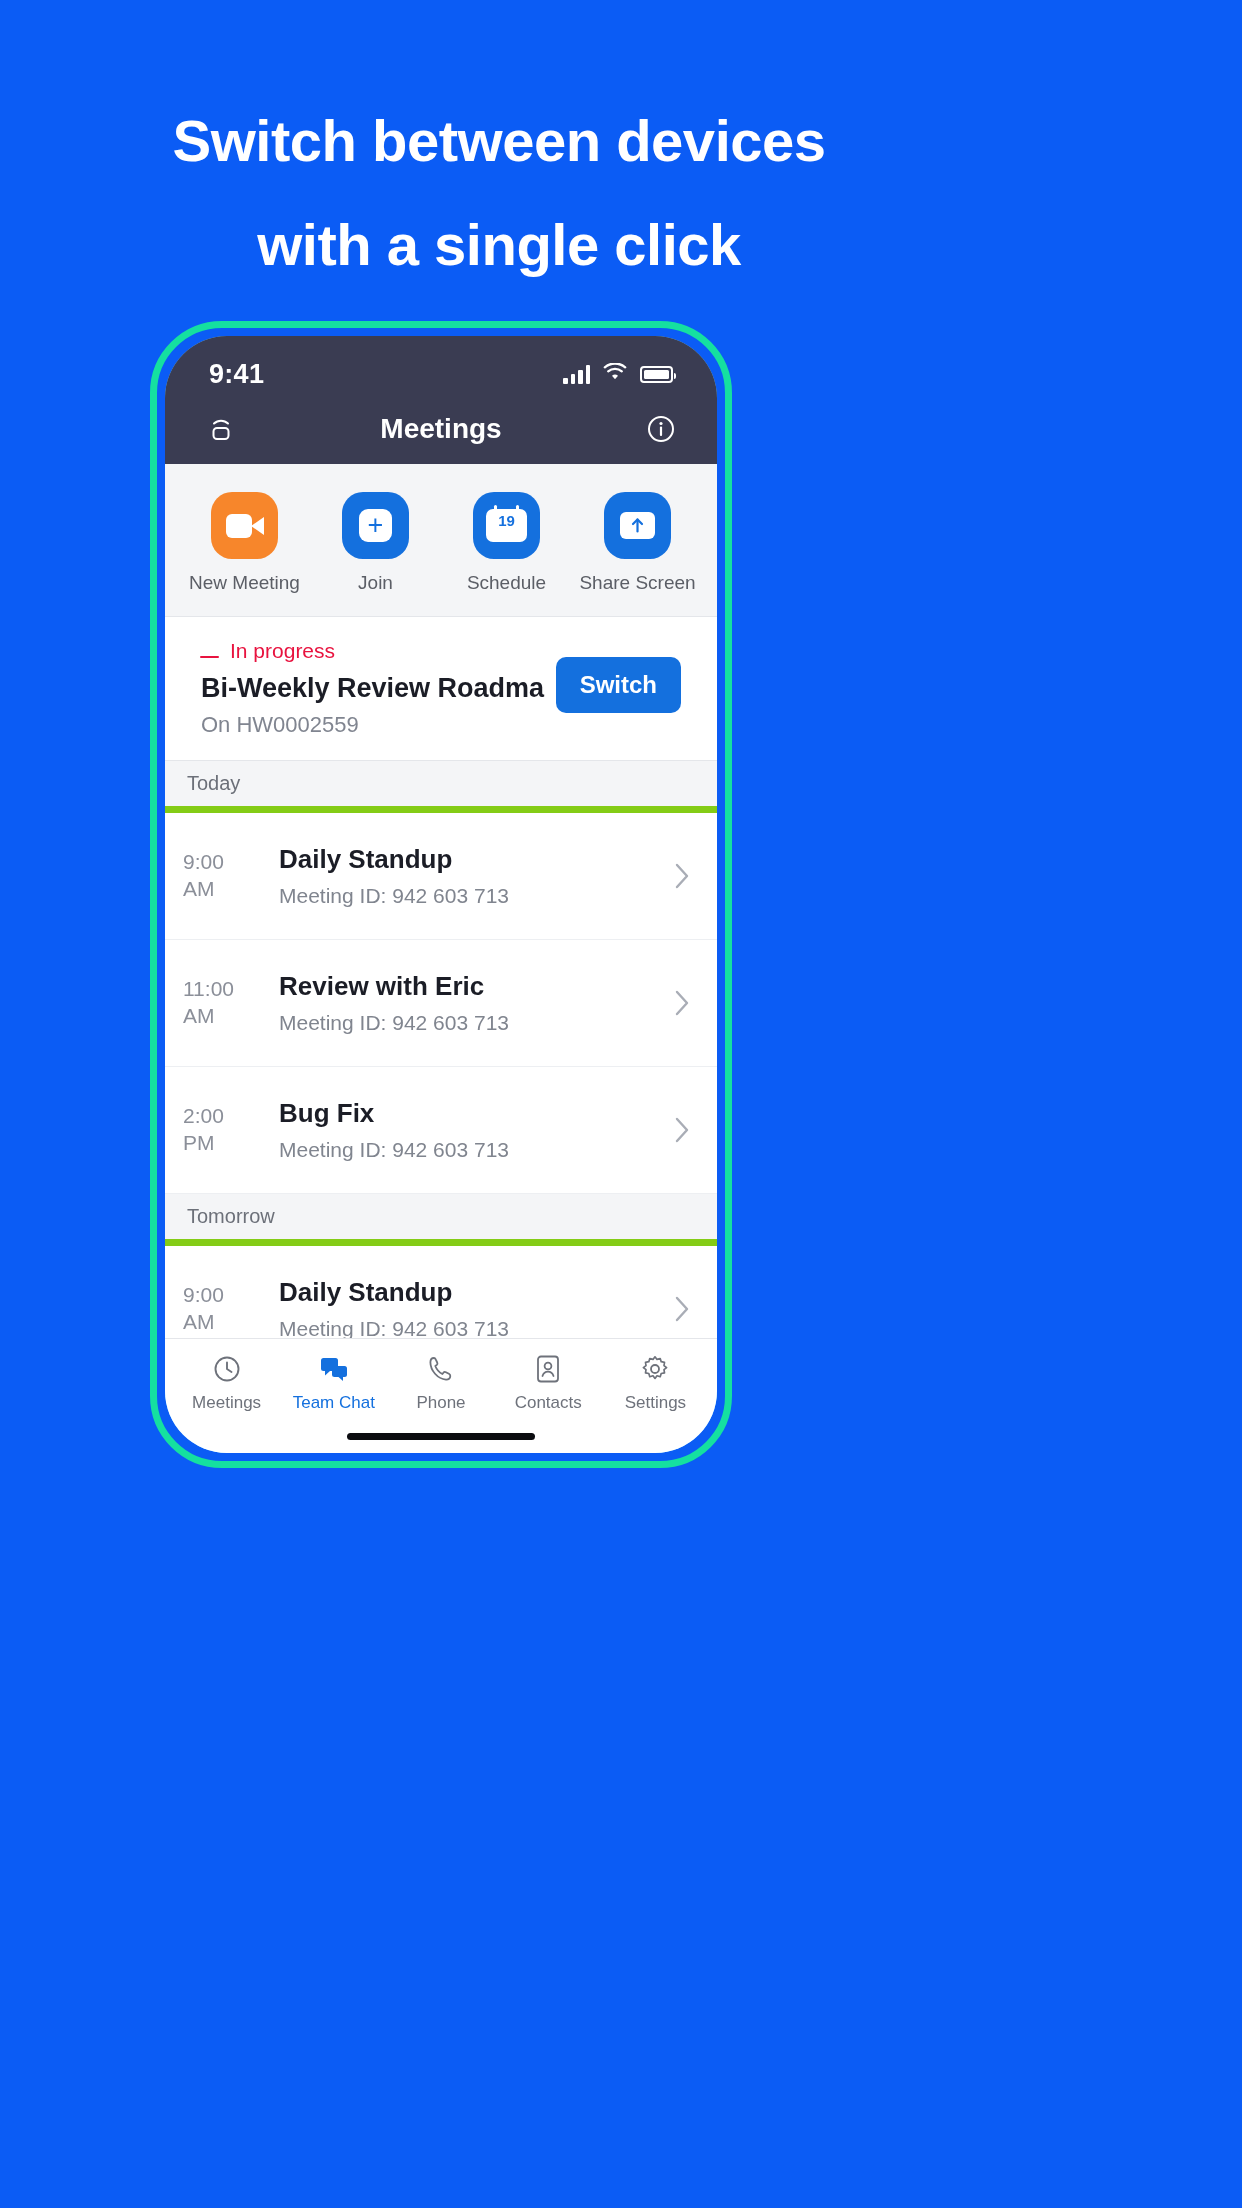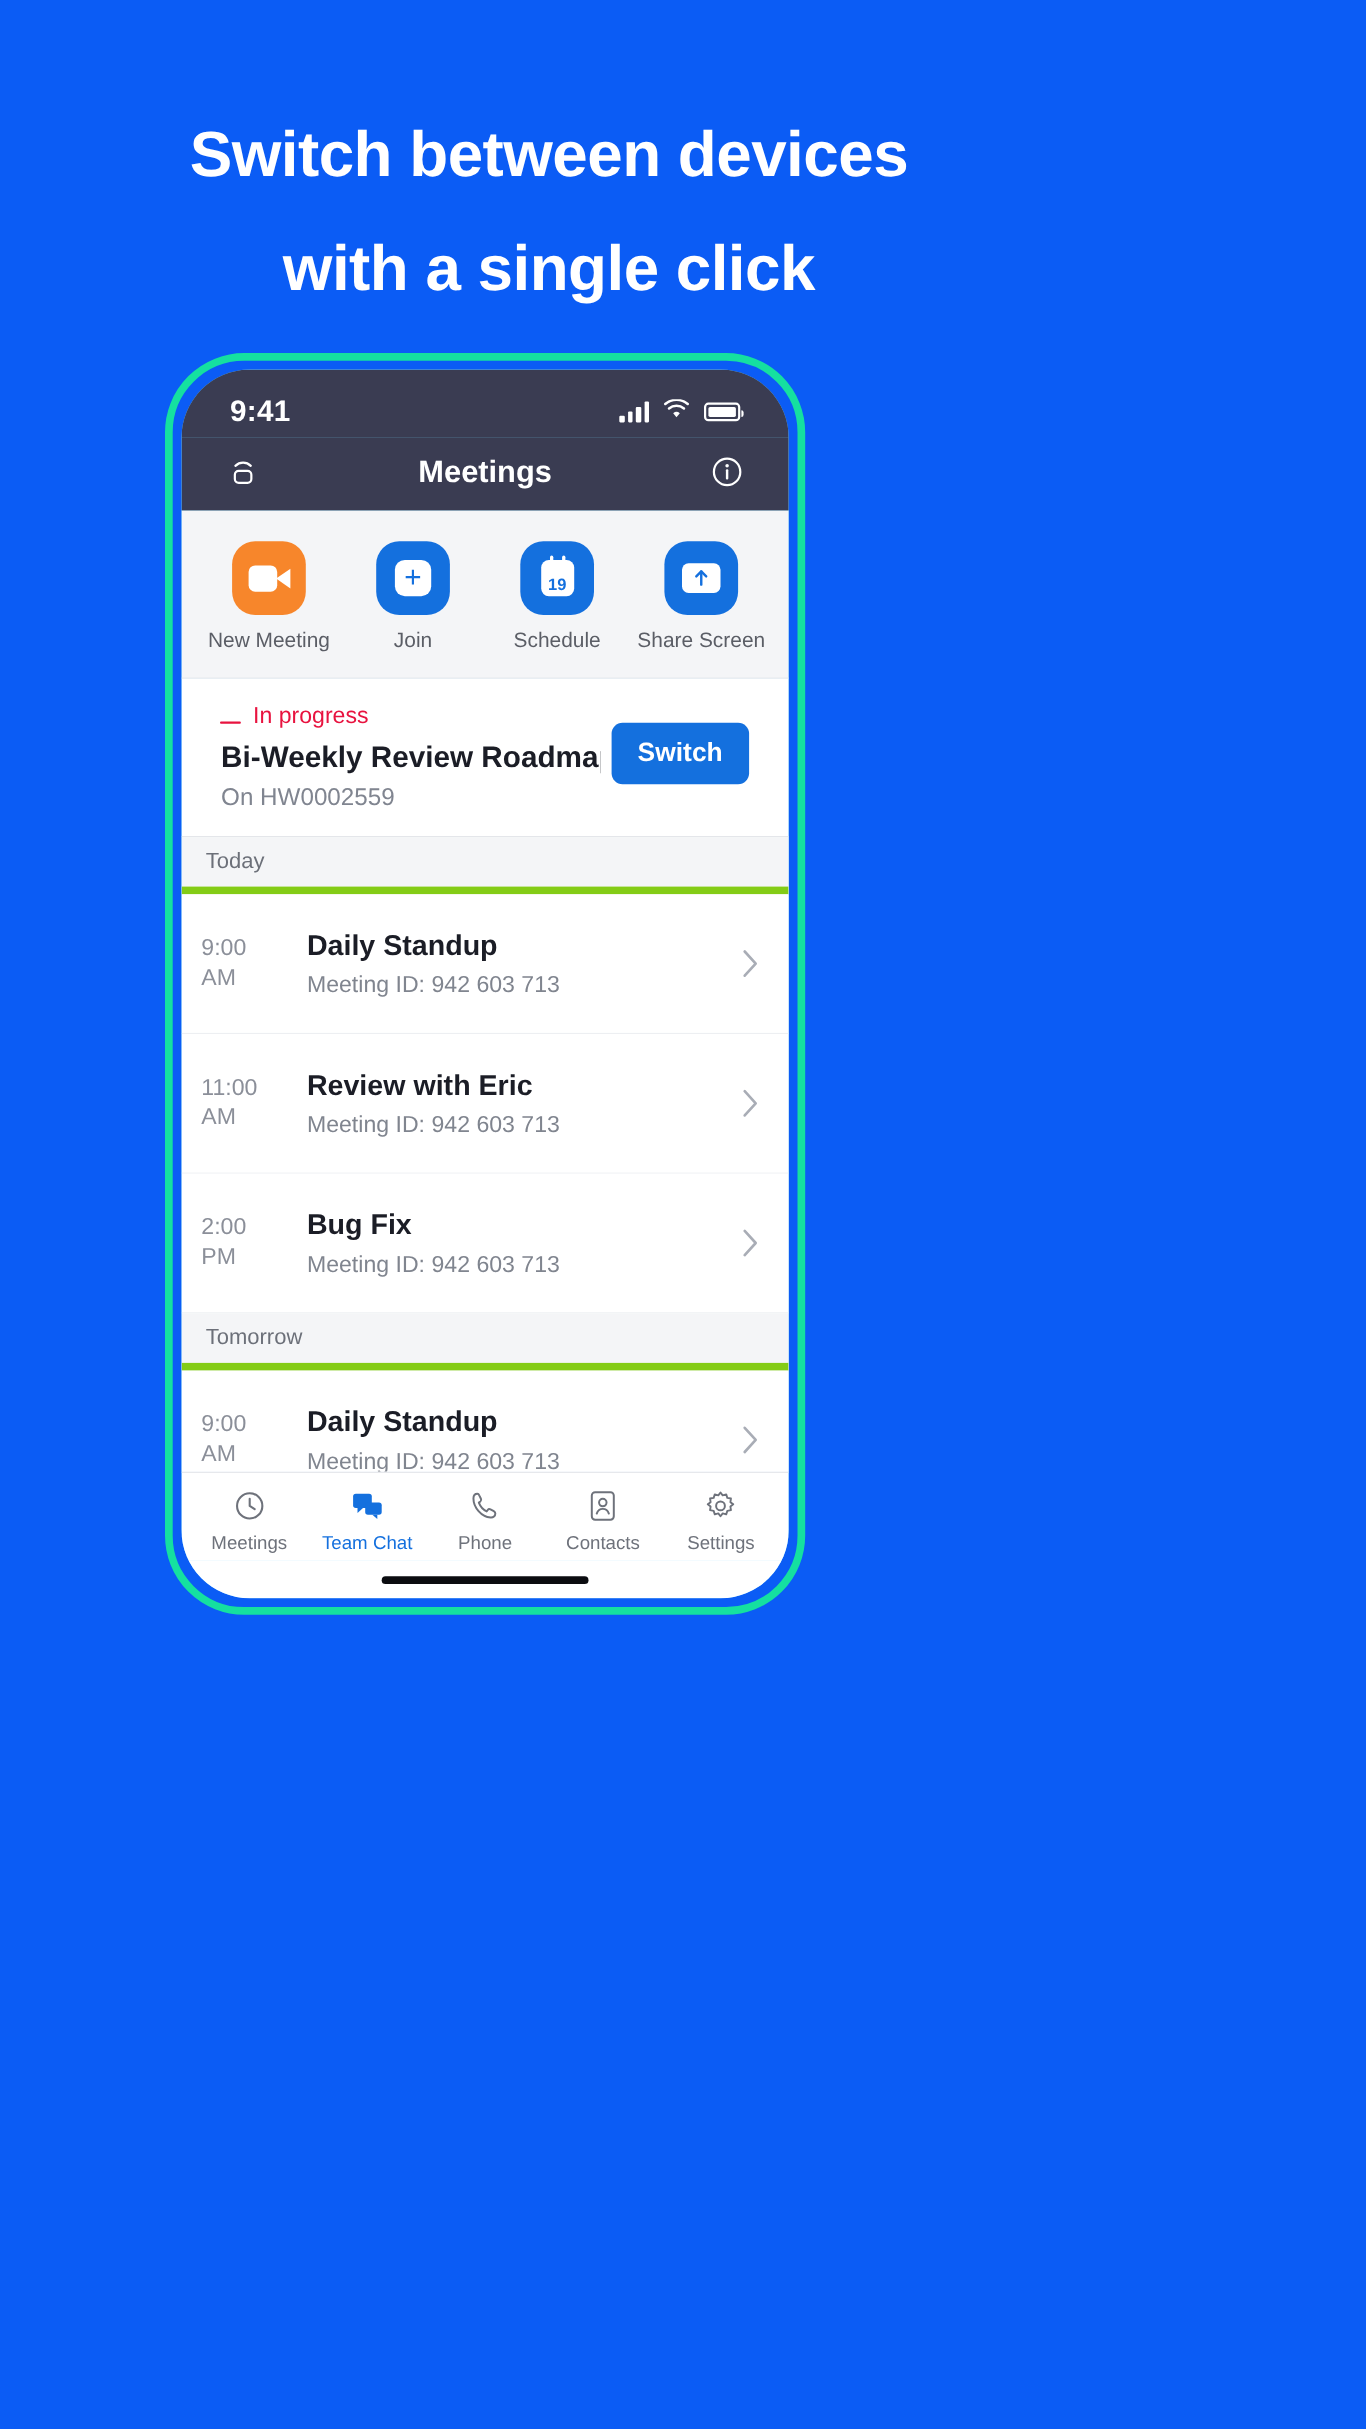--- a/index.html
+++ b/index.html
@@ -124,23 +124,23 @@
     border-right:13px solid #fff;
   }
   
   .plusbox {
     width:33px; height:33px; background:#fff; border-radius:9px;
     display:flex; align-items:center; justify-content:center;
     color:#1470DE; font-size:27px; font-weight:300; line-height:0.8;
   }
   
   .calbox {
-    width:30px; height:33px; background:#fff; border-radius:7px;
+    width:41px; height:33px; background:#fff; border-radius:7px;
     position:relative; display:flex; align-items:flex-end; justify-content:center;
-    padding-bottom:3px;
+    padding-bottom:14px;
   }
   .calbox .d { font-size:15px; font-weight:bold; color:#1470DE; line-height:1; }
   .calbox .ring { position:absolute; top:-4px; width:3px; height:8px; background:#fff; border-radius:2px; }
   .calbox .r1 { left:8px; } .calbox .r2 { right:8px; }
   
   .sharebox {
     width:35px; height:27px; background:#fff; border-radius:6px;
     display:flex; align-items:center; justify-content:center;
   }
 

